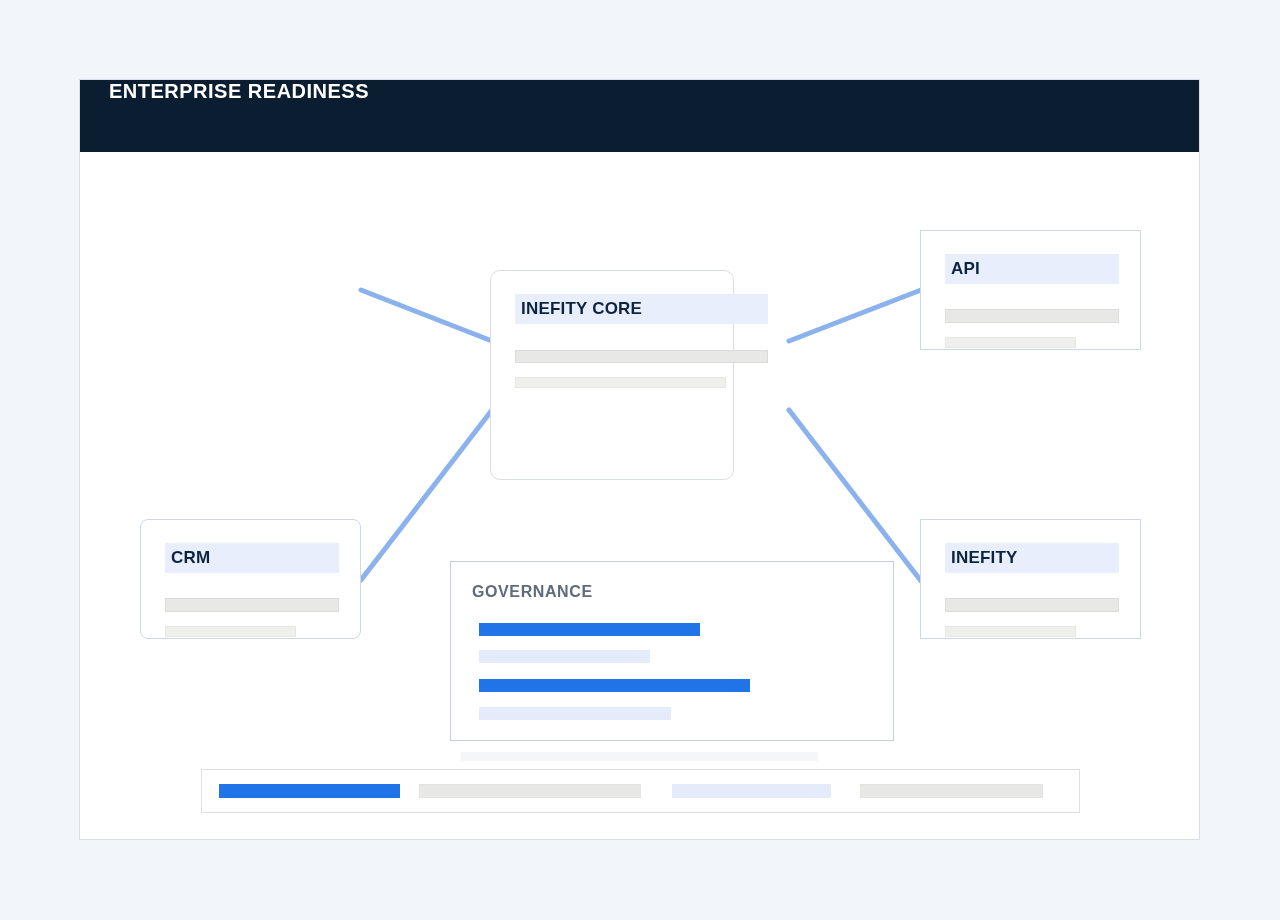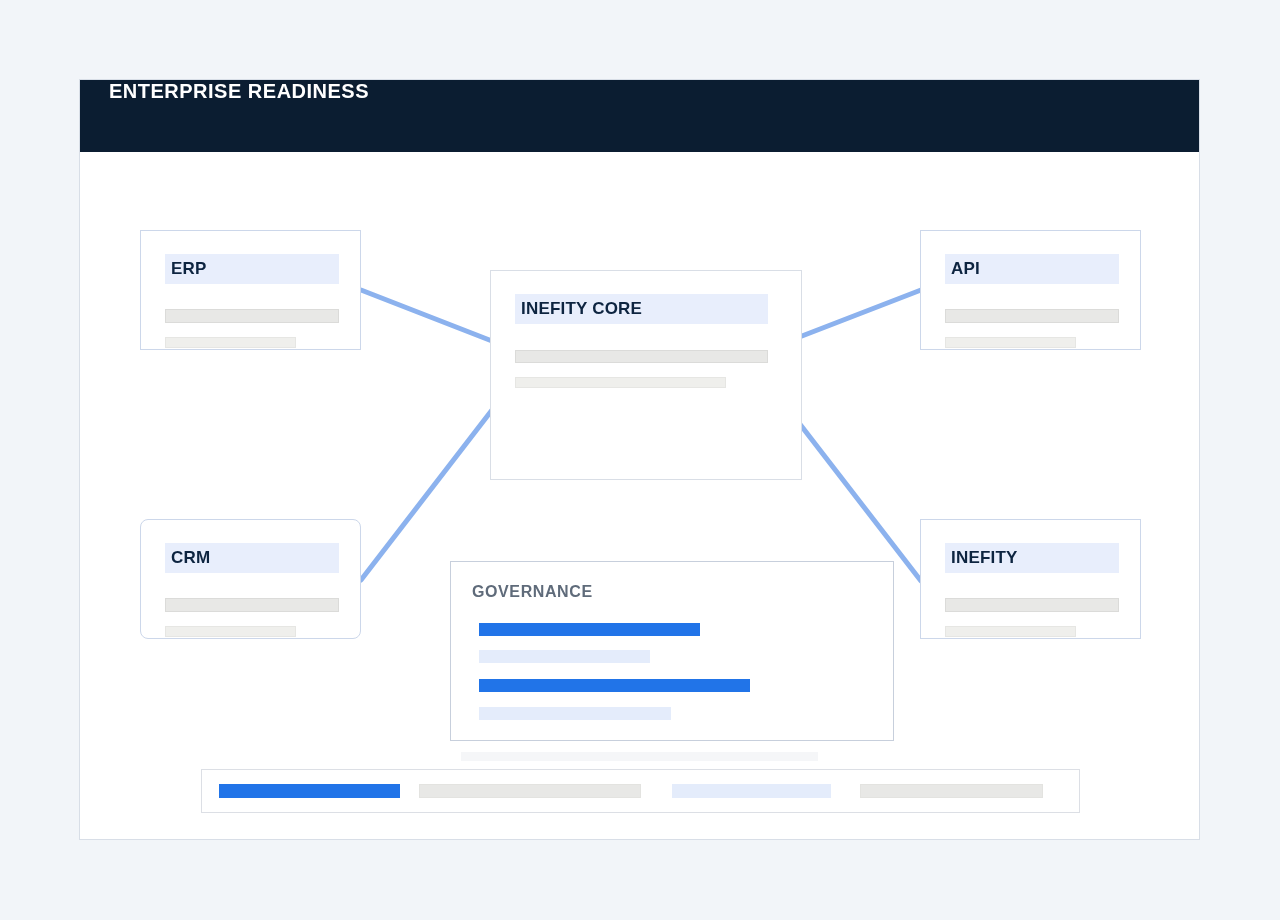--- a/index.html
+++ b/index.html
@@ -70,22 +70,23 @@
     background:#fff;
     border:1px solid var(--node_border);
     z-index:2;
   }
   .node-erp{left:60px;top:150px;}
   .node-api{left:840px;top:150px;}
   .node-crm{left:60px;top:439px;border-radius:8px;}
   .node-archive{left:840px;top:439px;}
   .node-core{
     left:410px;top:190px;
-    width:312px;height:210px;
+    width:244px;height:210px;
     border-color:var(--core_border);
+    border-radius:10px;
   }
   .node-title{
     position:absolute;
     left:24px;top:23px;
     width:174px;height:30px;
     background:var(--title_bg);
     display:flex;align-items:center;
   }
   .node-core .node-title{width:253px;}
   .node-title span{
@@ -162,27 +163,20 @@
     <div class="header-title">ENTERPRISE READINESS</div>
   </div>
 
   <svg class="connectors" viewBox="0 0 1121 761">
     <line x1="281" y1="210" x2="412" y2="261"></line>
     <line x1="841" y1="210" x2="709" y2="261"></line>
     <line x1="281" y1="500" x2="412" y2="330"></line>
     <line x1="709" y1="330" x2="841" y2="501"></line>
   </svg>
 
-  <div class="node node-erp">
-    <div class="node-title">
-      <span>ERP</span>
-    </div>
-    <div class="ph ph1"></div>
-    <div class="ph ph2"></div>
-  </div>
 
   <div class="node node-api">
     <div class="node-title">
       <span>API</span>
     </div>
     <div class="ph ph1"></div>
     <div class="ph ph2"></div>
   </div>
 
   <div class="node node-core">

